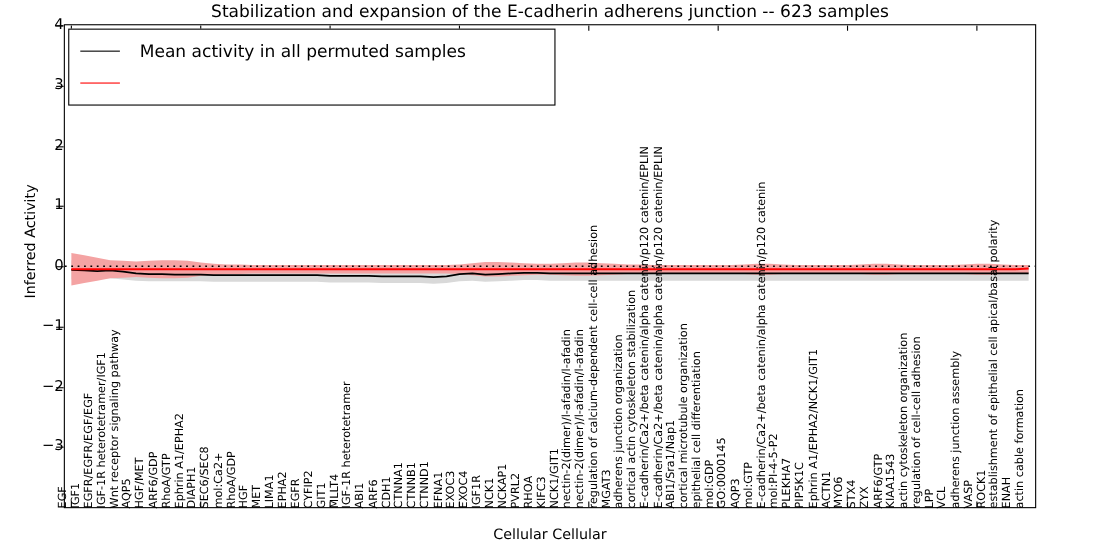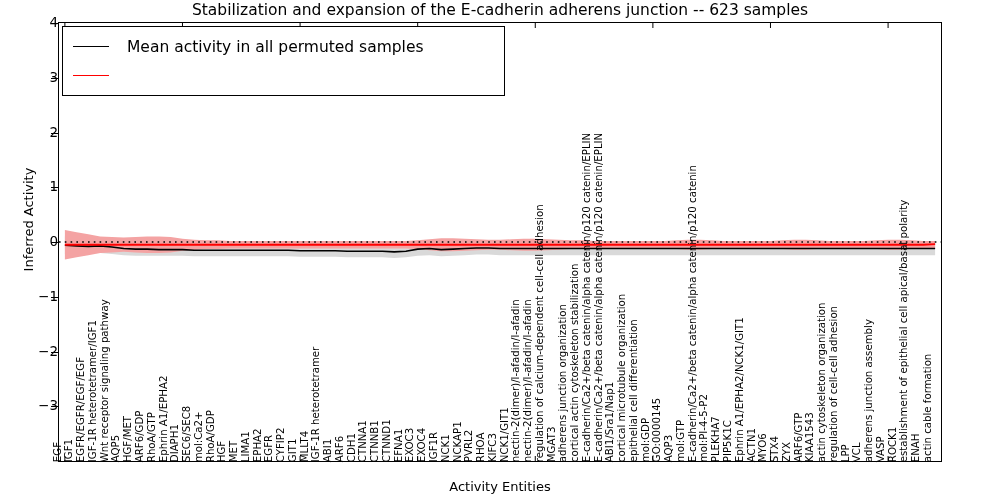--- a/index.html
+++ b/index.html
@@ -62,21 +62,21 @@
   .legend-text{font-size:15.5px;line-height:16px;white-space:nowrap;}
 </style>
 </head>
 <body>
 
 <div id="root">
 
   <div id="chart-title">Stabilization and expansion of the E-cadherin adherens junction -- 623 samples</div>
 
   <div id="ylabel">Inferred Activity</div>
-  <div id="xlabel">Activity Entities</div>
+  <div id="xlabel">Cellular Cellular</div>
 
   <div id="yaxis-area">
       <div class="ytick-mark" style="top: 406.25px;"></div>
       <div class="ytick-label" style="top: 399.25px;">−3</div>
       <div class="ytick-mark" style="top: 351.5px;"></div>
       <div class="ytick-label" style="top: 344.5px;">−2</div>
       <div class="ytick-mark" style="top: 296.75px;"></div>
       <div class="ytick-label" style="top: 289.75px;">−1</div>
       <div class="ytick-mark" style="top: 242px;"></div>
       <div class="ytick-label" style="top: 235px;">0</div>

